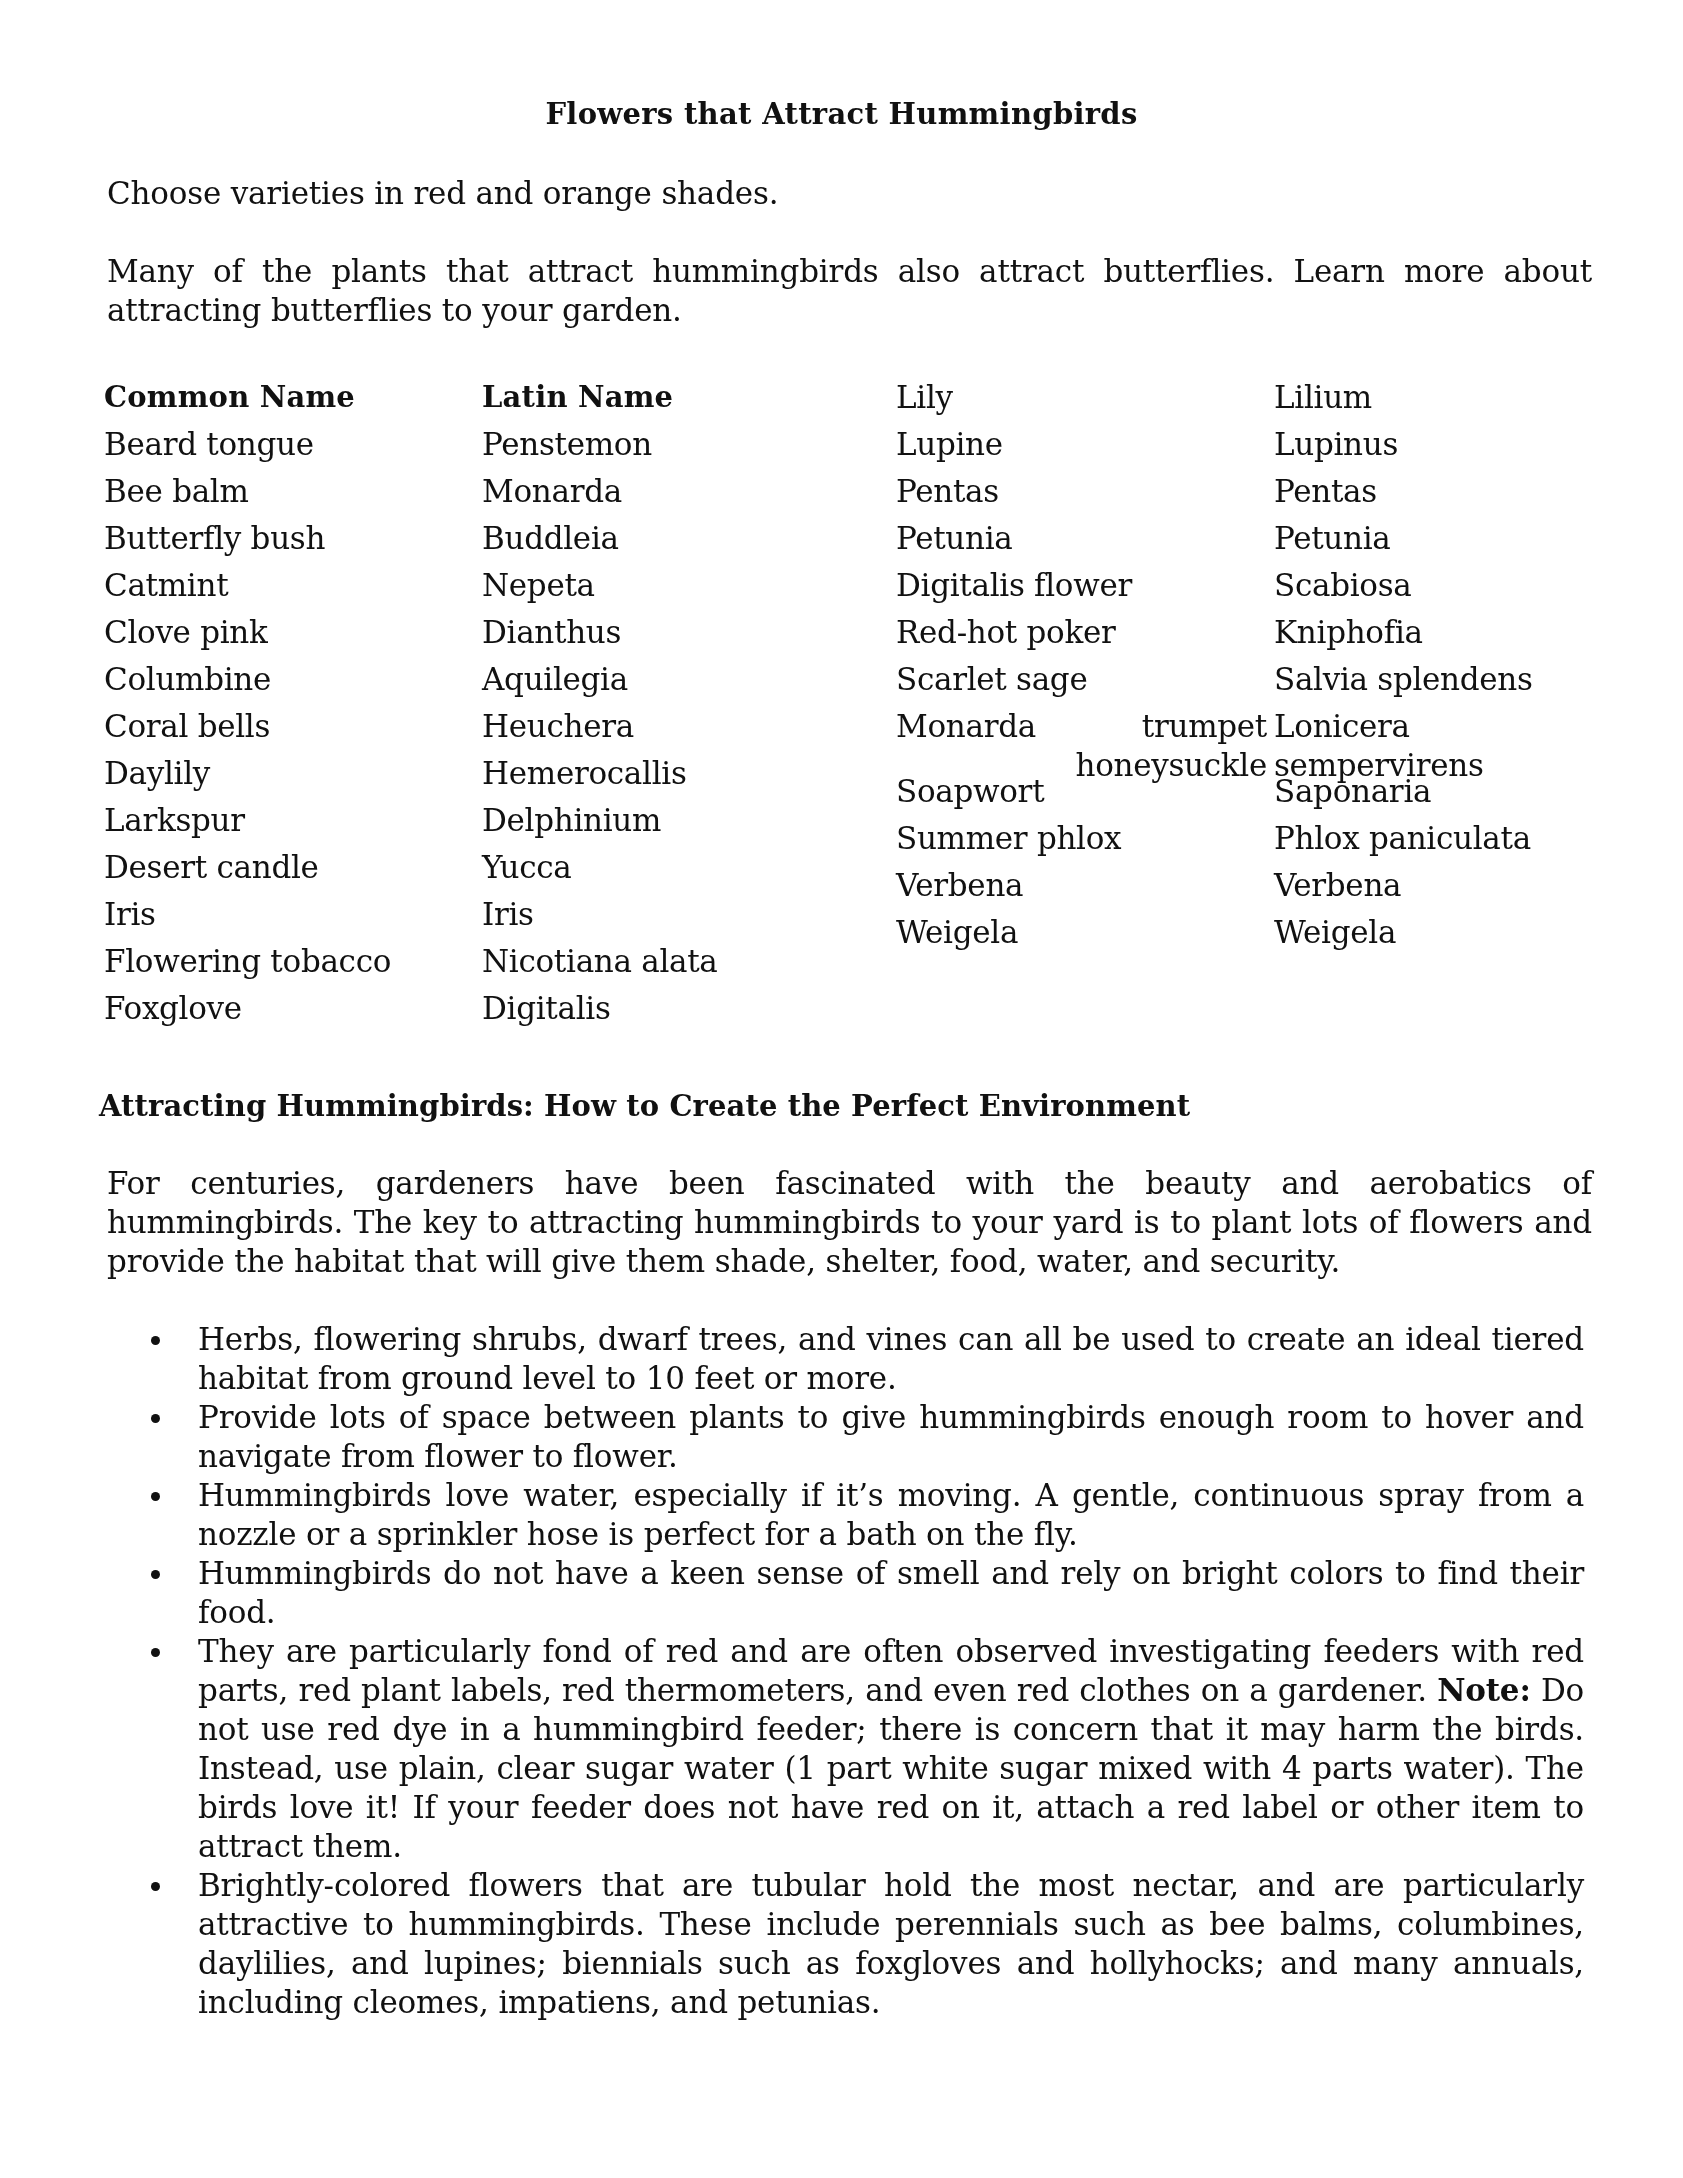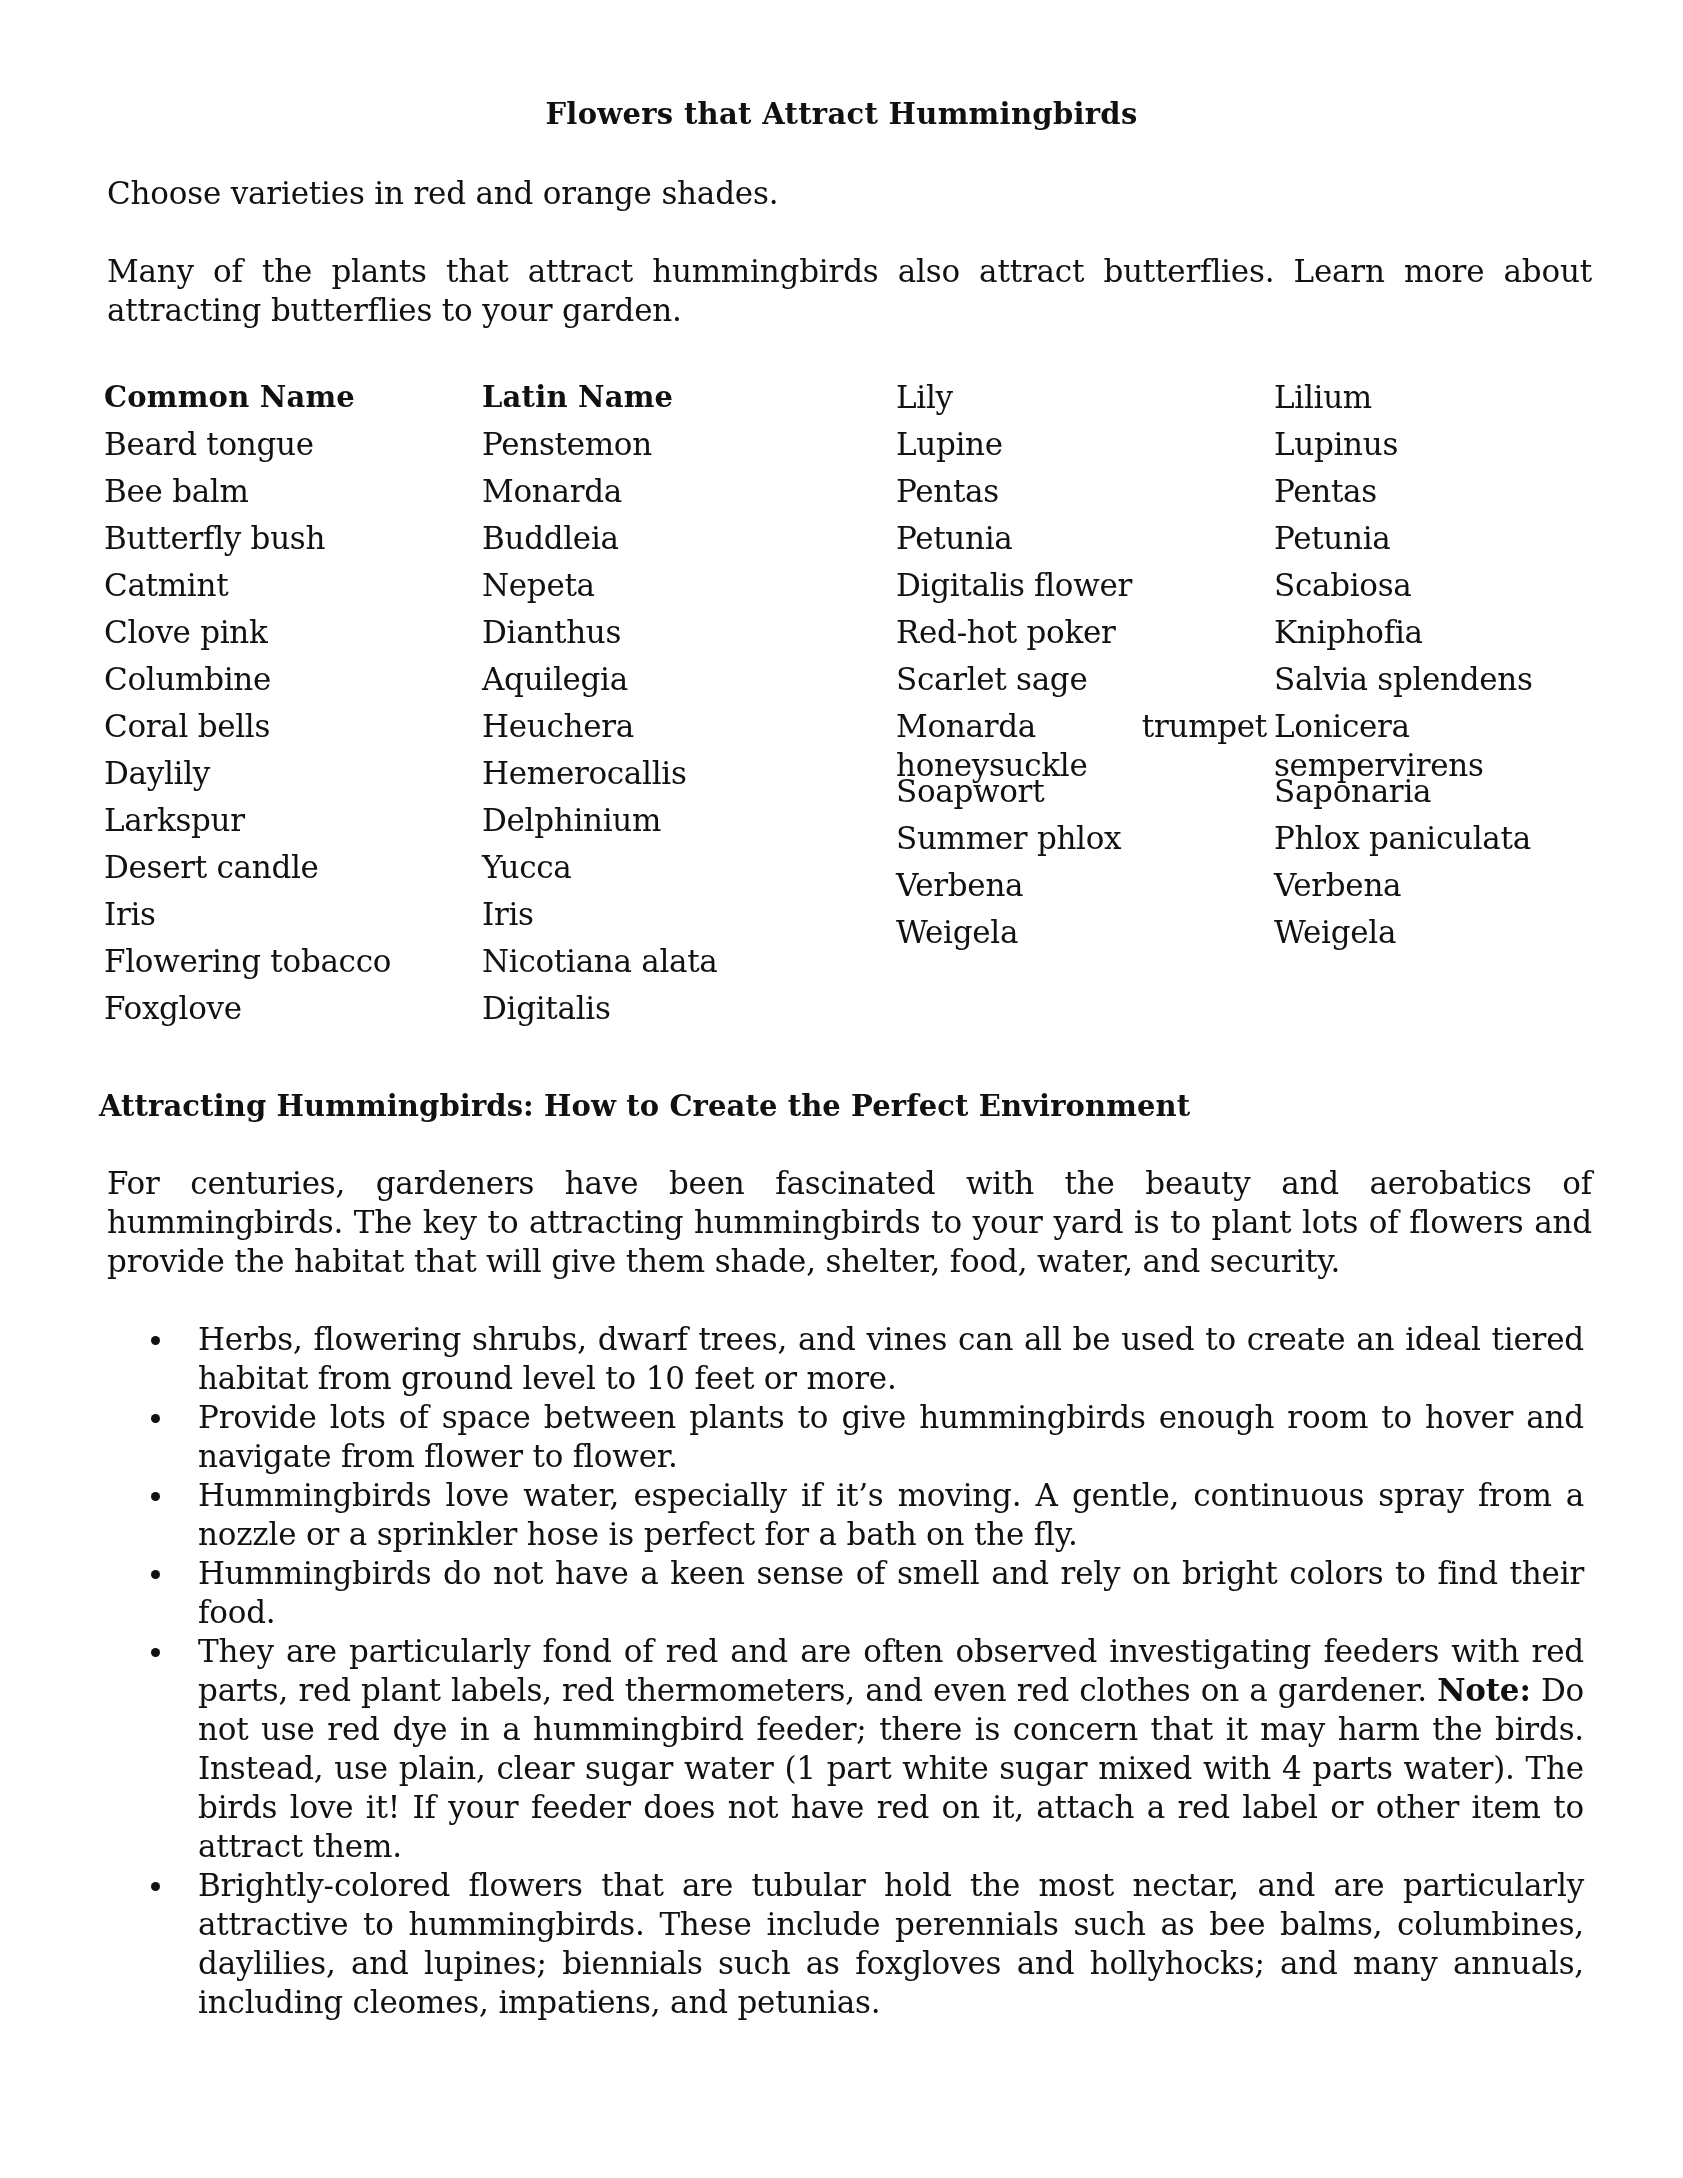--- a/index.html
+++ b/index.html
@@ -61,20 +61,21 @@
       position: relative;
       height: 47px;
       font-size: 31px;
       line-height: 47px;
       white-space: nowrap;
       letter-spacing: -0.3px;
     }
     .row .common {
       position: absolute;
       left: 0;
+      text-align: right;
     }
     .row .latin {
       position: absolute;
       left: 378px;
     }
     .row.header .common, .row.header .latin {
       font-weight: bold;
       font-style: normal;
       font-size: 29px;
       letter-spacing: 0.2px;

